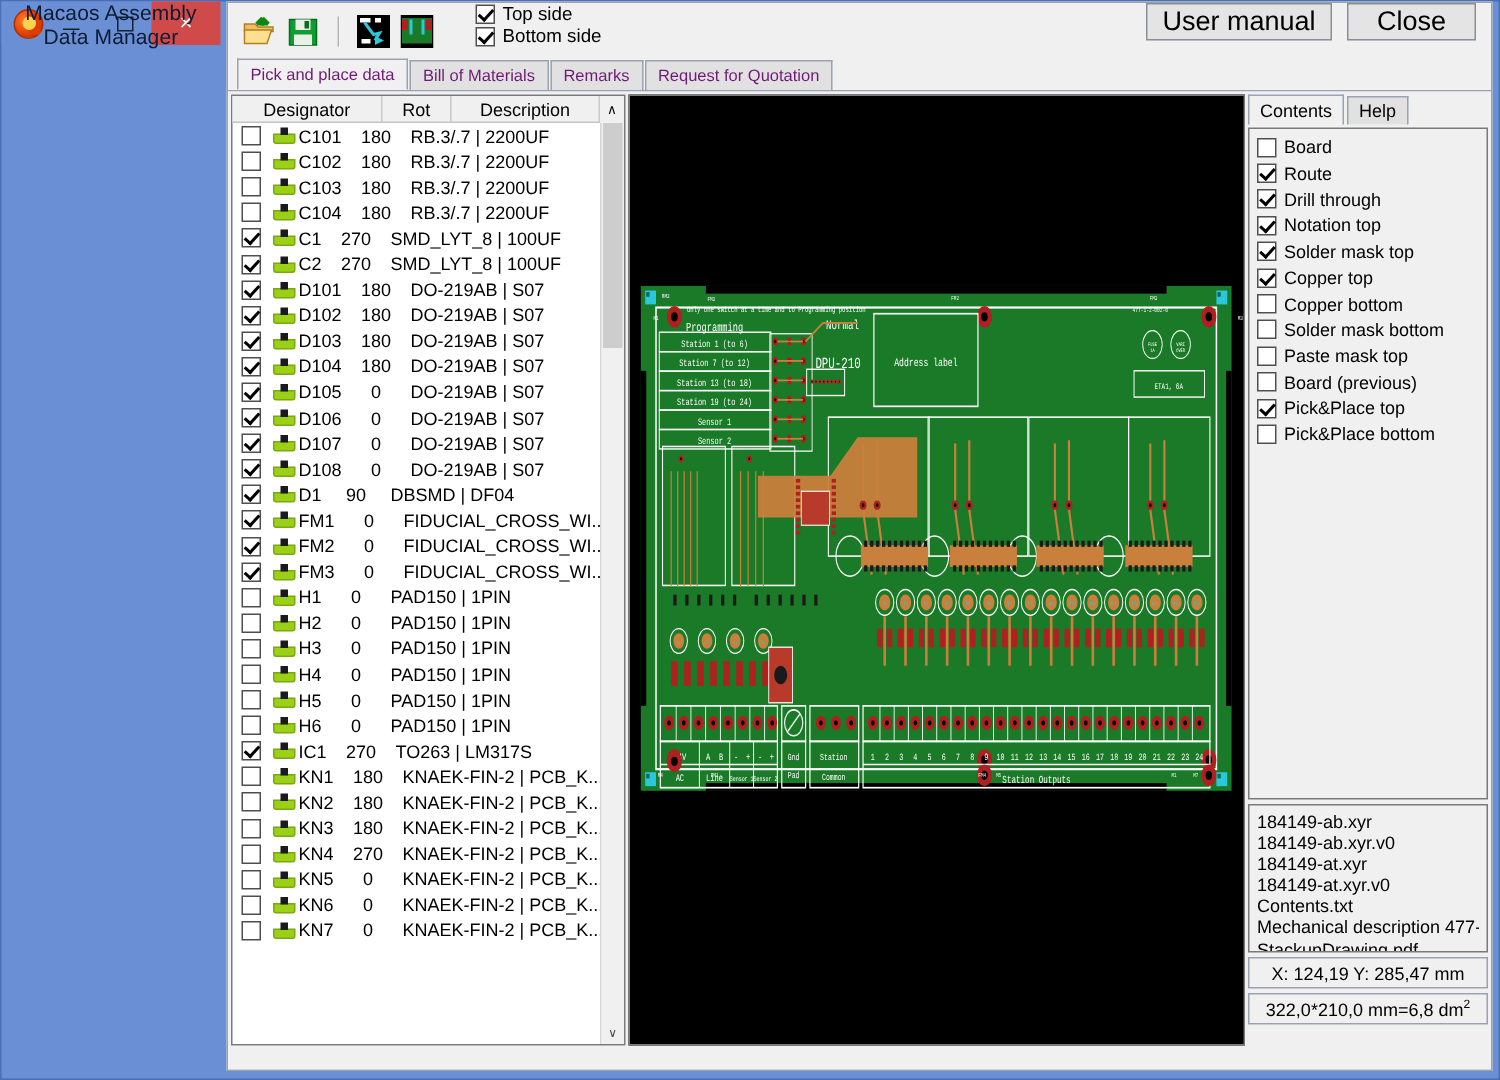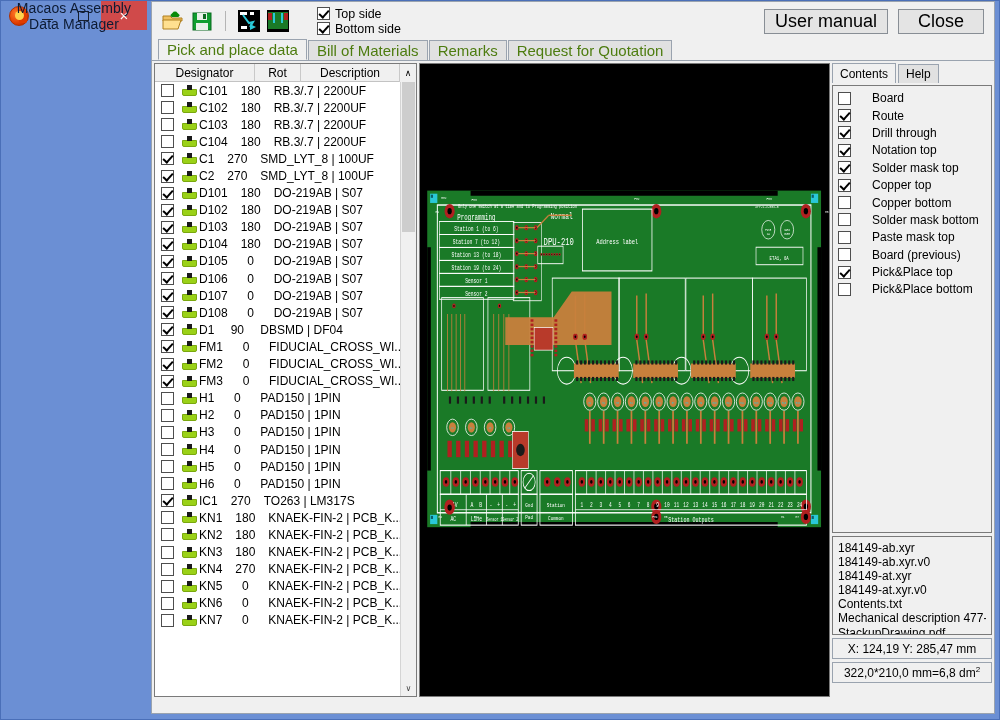--- a/index.html
+++ b/index.html
@@ -59,21 +59,21 @@
     margin: 0 4px 5px 4px;
     flex: 1 1 auto;
     background: #f0f0f0;
     border: 1px solid #9aa3af;
     display: flex; flex-direction: column;
     overflow: hidden;
   }
   
   .toolbar {
     height: 38px; flex: 0 0 38px;
-    display: flex; align-items: center;
+    display: flex; 
     padding: 0 6px;
     background: #f0f0f0;
   }
   .tbicons { display: flex; align-items: center; gap: 7px; padding-left: 4px;}
   .tbsep { width: 1px; height: 20px; background: #b5b5b5; margin: 0 5px; }
   .tbicon { width: 22px; height: 22px; display:block; }
   .sidechecks { margin-left: 28px; display: flex; flex-direction: column; gap: 1px; }
   .ckrow { display: flex; align-items: center; gap: 5px; font-size: 12.5px; color: #000; }
   .cbox {
     width: 13px; height: 13px; background: #fff;
@@ -96,21 +96,21 @@
   
   .tabstrip {
     flex: 0 0 21px; height: 21px;
     display: flex; align-items: flex-end;
     padding-left: 6px;
     border-bottom: 1px solid #9aa3af;
     background: #f0f0f0;
   }
   .tab {
     height: 20px; padding: 0 8px;
-    font-size: 15px; color: #4d7c0f;
+    font-size: 11px; color: #701a75;
     display: flex; align-items: center;
     border: 1px solid #9aa3af; border-bottom: none;
     background: #e1e1e1;
     margin-right: 1px;
   }
   .tab.active { background: #f0f0f0; height: 21px; border-bottom: 1px solid #f0f0f0; }
   
   .body {
     flex: 1 1 auto; display: flex; min-height: 0;
     padding: 2px 2px 16px 2px; gap: 2px;
@@ -168,21 +168,21 @@
     border: 1px solid #9aa3af; border-bottom: none; background: #e1e1e1;
     display: flex; align-items: center; margin-right: 2px;
   }
   .rtab.active { background:#f0f0f0; height: 20px; }
   .contents {
     flex: 0 0 448px;
     border: 1px solid #7a7a7a; background: #f0f0f0;
     padding: 4px 5px; margin-top:-1px;
     display: flex; flex-direction: column; gap: 1px;
   }
-  .cklist-row { display:flex; align-items:center; gap:21px; font-size:12px; color:#000; height:16.4px;}
+  .cklist-row { display:flex; align-items:center; gap:5px; font-size:12px; color:#000; height:16.4px;}
   .filelist {
     flex: 0 0 99px;
     border: 1px solid #7a7a7a; background: #f0f0f0;
     padding: 4px 5px; overflow: hidden;
   }
   .fileline { font-size: 12px; color: #000; line-height: 14.1px; white-space: nowrap; overflow: hidden;}
   .statbox {
     border: 1px solid #9aa3af; background: #f0f0f0;
     font-size: 12px; color: #000000; height: 21px;
     display: flex; align-items: center; justify-content: center;

